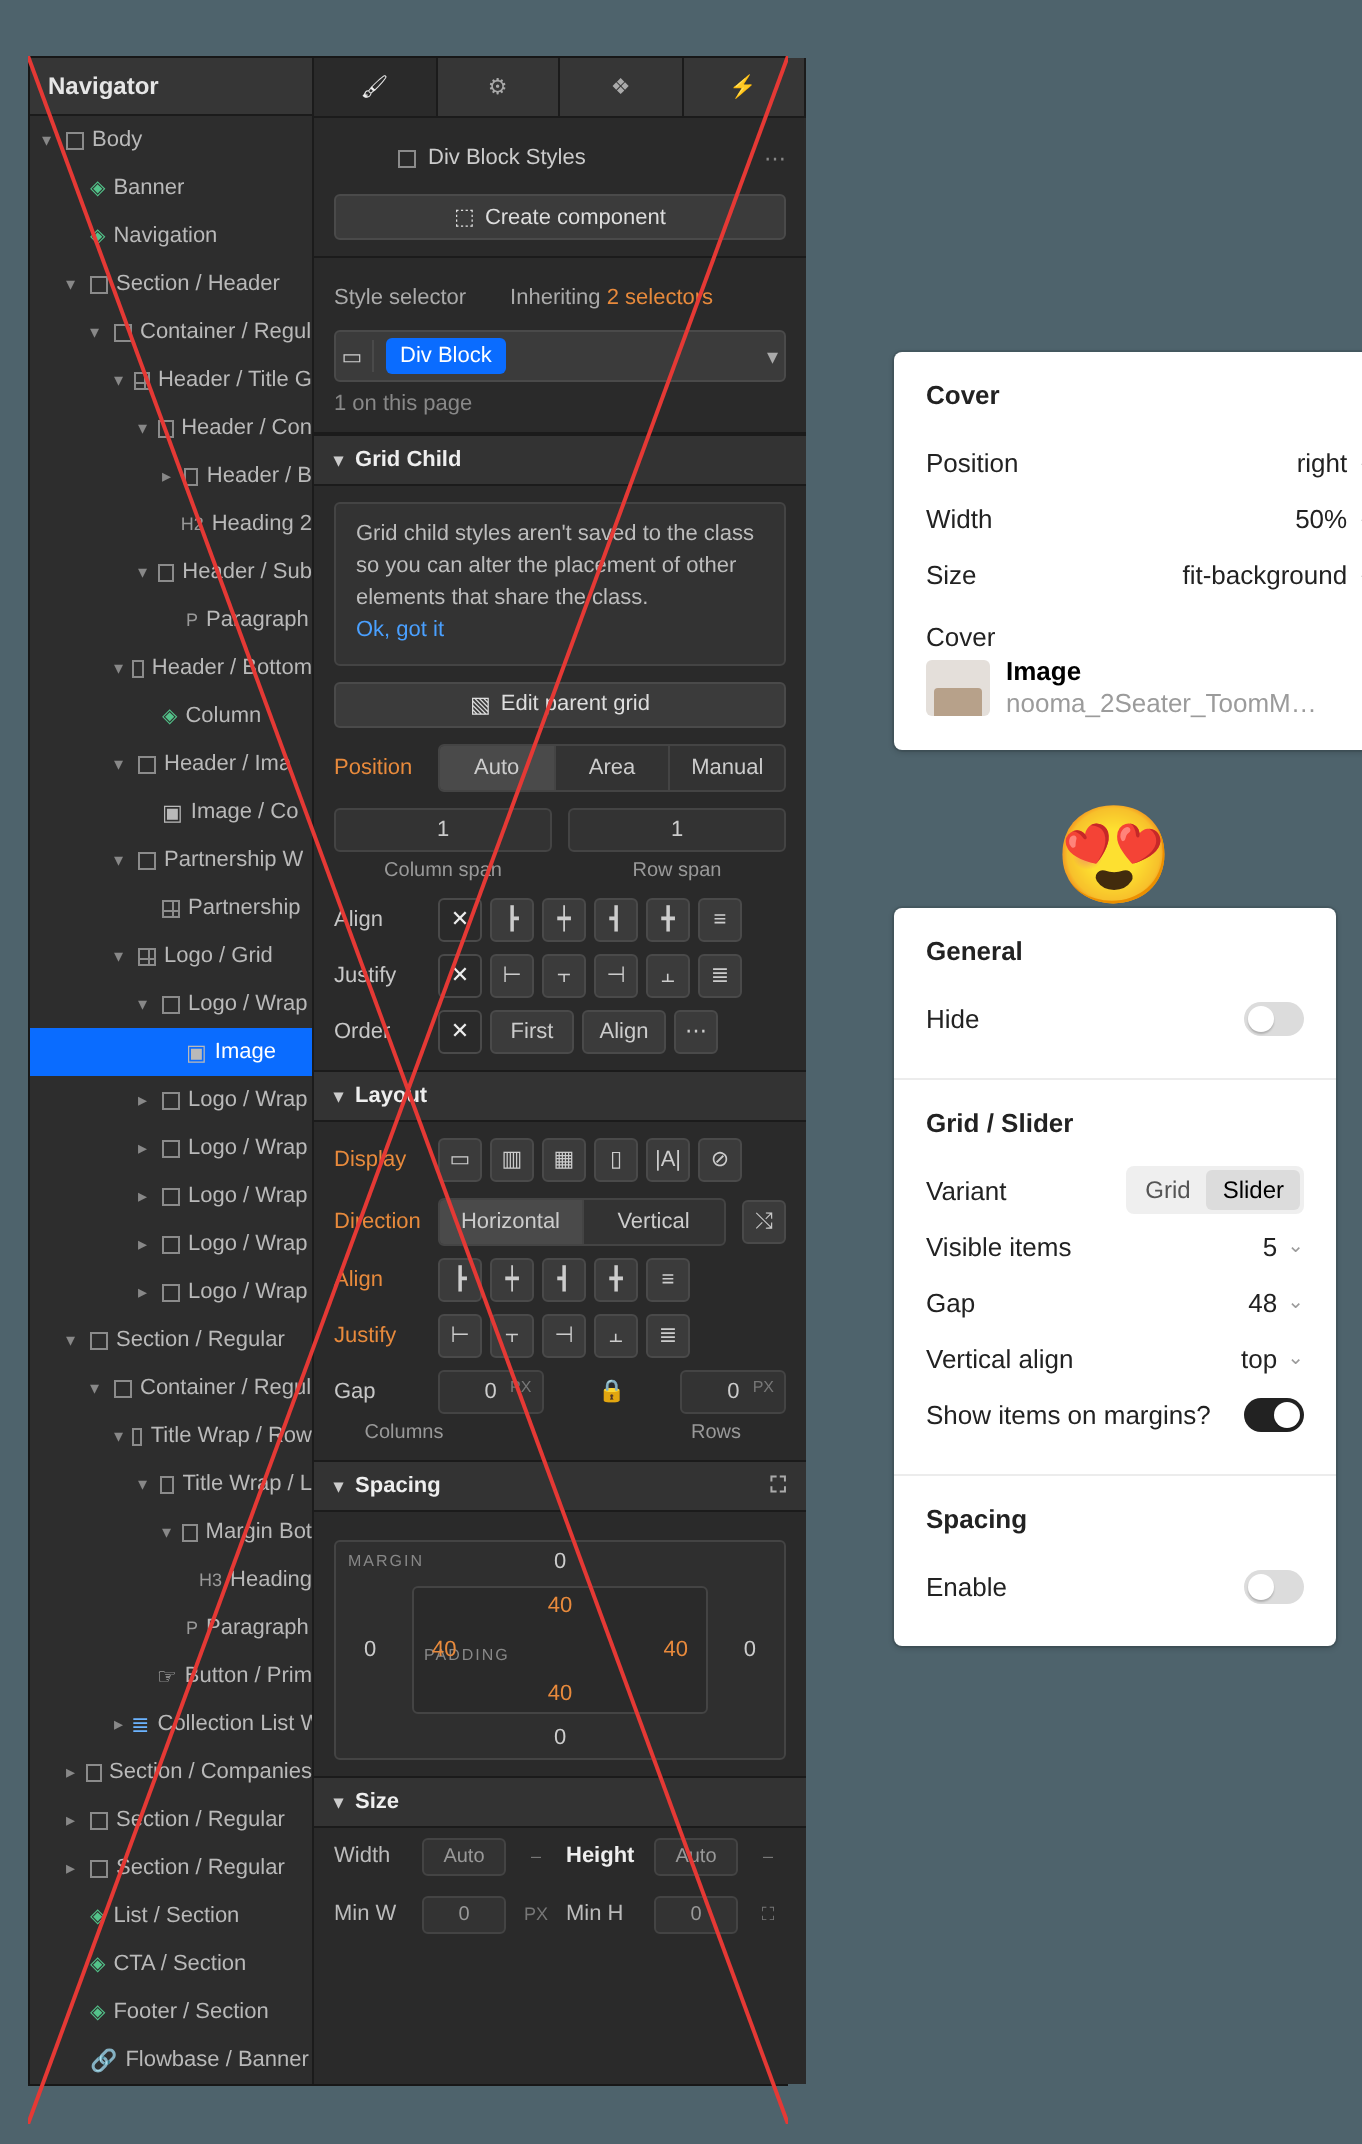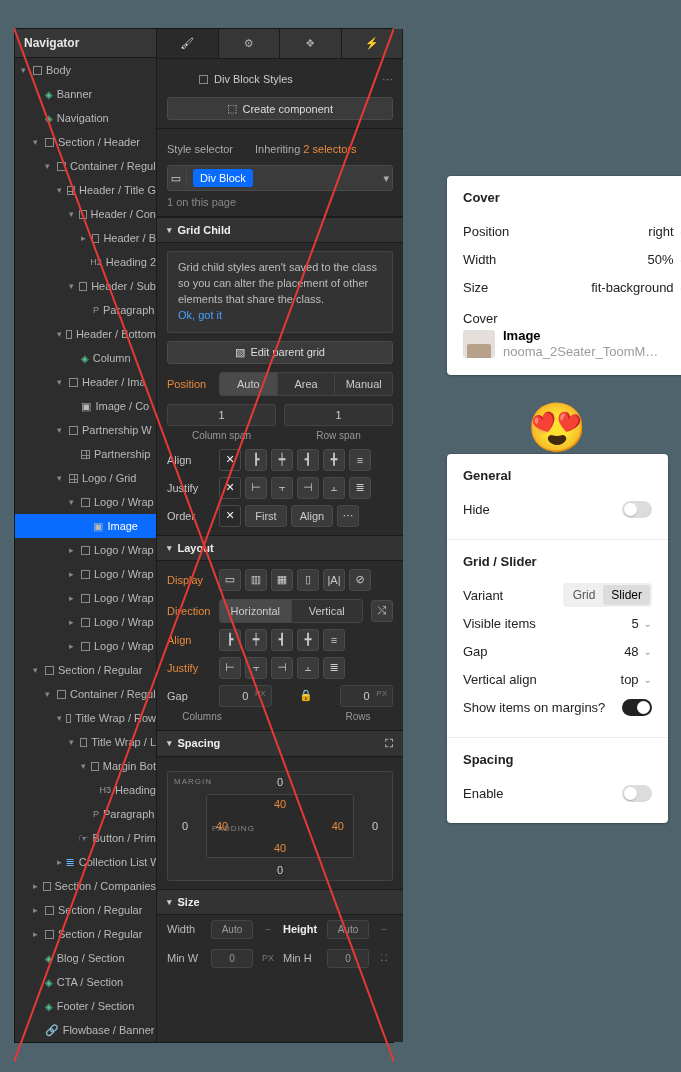--- a/index.html
+++ b/index.html
@@ -283,21 +283,21 @@
           <span>Section / Regular</span>
         </div>
         <div class="tree-row depth-1">
           <span class="caret">▸</span>
           <span class="ico-box"></span>
           <span>Section / Regular</span>
         </div>
         <div class="tree-row depth-1">
           <span class="caret"></span>
           <span class="ico-sec">◈</span>
-          <span>Blog / Section</span>
+          <span>List / Section</span>
         </div>
         <div class="tree-row depth-1">
           <span class="caret"></span>
           <span class="ico-sec">◈</span>
           <span>CTA / Section</span>
         </div>
         <div class="tree-row depth-1">
           <span class="caret"></span>
           <span class="ico-sec">◈</span>
           <span>Footer / Section</span>

